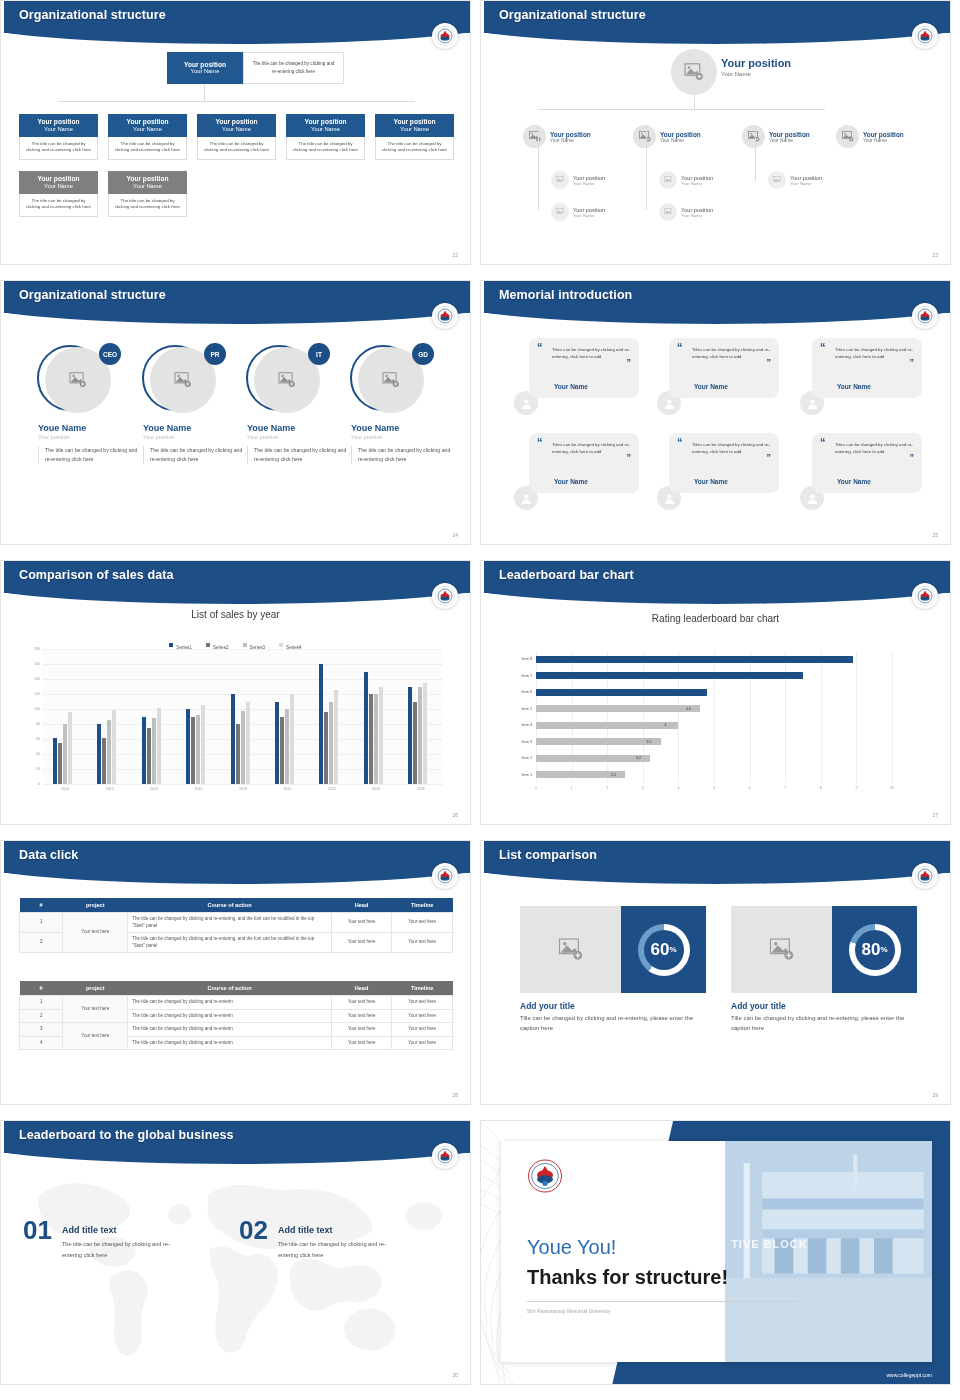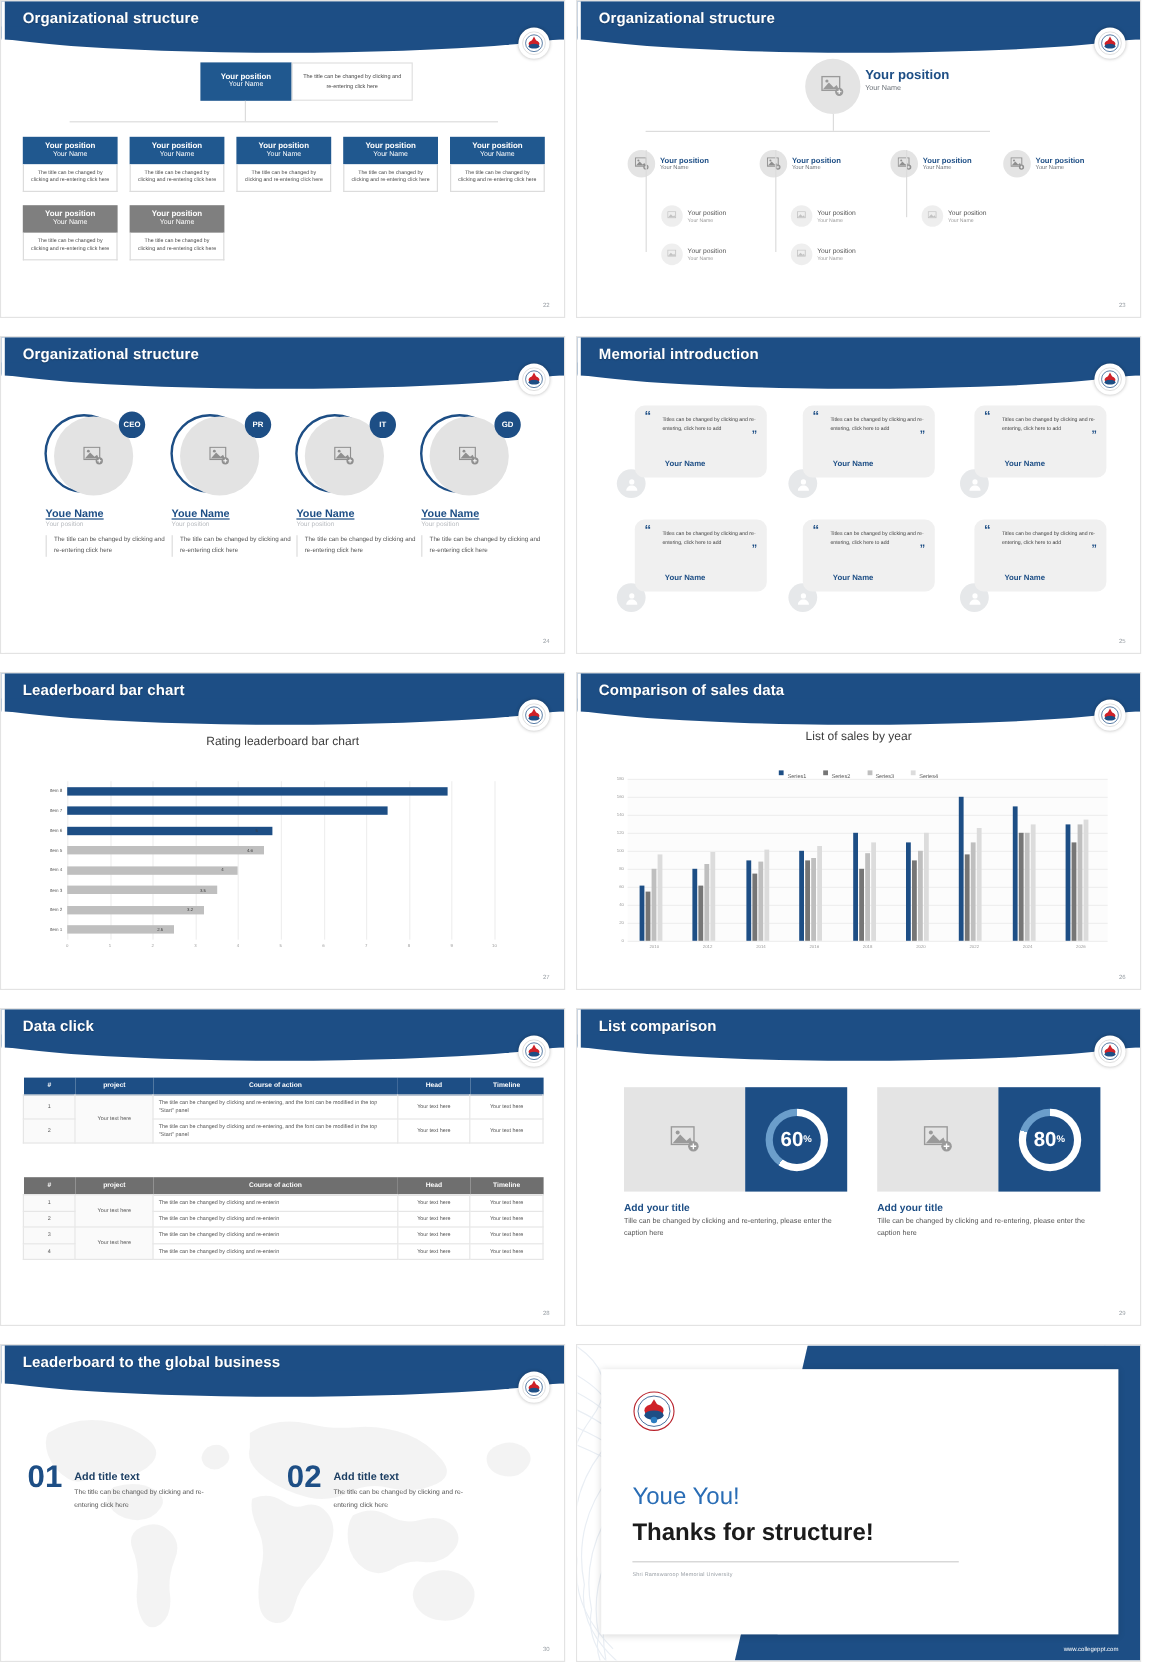--- a/index.html
+++ b/index.html
@@ -62,21 +62,21 @@
 
   
   .s24circ{ position:absolute; width:72px; height:72px; }
   .s24ring{ position:absolute; left:0; top:0; width:66px; height:66px; border-radius:50%;
             border:2.5px solid #1d4e85; }
   .s24disc{ position:absolute; left:8px; top:2px; width:66px; height:66px; border-radius:50%; background:#e3e3e3;
             display:flex; align-items:center; justify-content:center;}
   .s24badge{ position:absolute; right:-2px; top:-2px; width:22px; height:22px; border-radius:50%;
              background:#1d4e85; color:#fff; font-size:6.5px; font-weight:bold;
              display:flex; align-items:center; justify-content:center; }
-  .s24name{ color:#1d4e85; font-weight:bold; font-size:9px;text-decoration:underline; }
+  .s24name{ color:#1d4e85; font-weight:bold; font-size:9px; }
   .s24role{ color:#b9bcc0; font-size:5.5px; margin-top:1px;}
   .s24desc{ border-left:1px solid #ddd; padding-left:6px; font-size:5.2px; color:#555; line-height:1.75; margin-top:6px; }
 
   
   .qcard{ position:absolute; background:#f0f0f0; border-radius:8px; }
   .qmark{ color:#1d4e85; font-weight:bold; }
   .qtext{ font-size:4.3px; color:#404040; line-height:1.55; }
   .qname{ color:#1d4e85; font-weight:bold; font-size:6.5px; }
   .avatar{ position:absolute; width:24px; height:24px; border-radius:50%; background:#e6e8ea;
            display:flex; align-items:center; justify-content:center;}
@@ -575,20 +575,130 @@
         </svg>
     </div>
     <div class="qcard" style="left:331px; top:152px; width:110px; height:60px; padding:7px 8px 0 9px;">
       <span class="qmark" style="font-size:11px; position:absolute; left:8px; top:3px;">“</span>
       <div class="qtext" style="margin-left:14px; margin-top:2px;">Titles can be changed by clicking and re-entering, click here to add</div>
       <span class="qmark" style="font-size:9px; position:absolute; right:8px; top:19px;">”</span>
       <div class="qname" style="position:absolute; left:25px; bottom:8px;">Your Name</div>
     </div>
 
     <div class="pgno">25</div>
+  </div>
+
+  <div class="slide">
+    <div class="hdr"></div>
+    <div class="hdr-curve2"></div>
+    <div class="edge"></div>
+    <div class="hdr-title">Comparison of sales data</div>
+    <div class="logo">
+      <svg viewBox="0 0 40 40">
+          <circle cx="20" cy="20" r="19" fill="#fff" stroke="#c9c9c9" stroke-width="1"></circle>
+          <circle cx="20" cy="20" r="14" fill="none" stroke="#1d4e85" stroke-width="1.2"></circle>
+          <ellipse cx="20" cy="21" rx="9" ry="6" fill="#cf2128"></ellipse>
+          <ellipse cx="20" cy="25" rx="9" ry="4" fill="#1d4e85"></ellipse>
+          <path d="M20 9 L26 20 L14 20 Z" fill="#cf2128"></path>
+        </svg>
+    </div>
+
+    <div class="chtitle" style="position:absolute; left:0; top:48px; width:100%;">List of sales by year</div>
+    <div class="legend" style="position:absolute; left:0; top:67px; width:100%;" id="s26-legend">
+        <div><span class="sw" style="background: rgb(29, 78, 133);"></span><span class="lg">Series1</span></div>
+        <div><span class="sw" style="background: rgb(118, 118, 118);"></span><span class="lg">Series2</span></div>
+        <div><span class="sw" style="background: rgb(191, 191, 191);"></span><span class="lg">Series3</span></div>
+        <div><span class="sw" style="background: rgb(220, 220, 220);"></span><span class="lg">Series4</span></div>
+      </div>
+    <div class="plot" id="s26-plot" style="left:42px; top:88px; width:400px; height:135px; background:#fcfcfc;">
+        <div class="gl" style="top: 135px;"></div>
+        <div class="ytick" style="top: 135px;">0</div>
+        <div class="gl" style="top: 120px;"></div>
+        <div class="ytick" style="top: 120px;">20</div>
+        <div class="gl" style="top: 105px;"></div>
+        <div class="ytick" style="top: 105px;">40</div>
+        <div class="gl" style="top: 90px;"></div>
+        <div class="ytick" style="top: 90px;">60</div>
+        <div class="gl" style="top: 75px;"></div>
+        <div class="ytick" style="top: 75px;">80</div>
+        <div class="gl" style="top: 60px;"></div>
+        <div class="ytick" style="top: 60px;">100</div>
+        <div class="gl" style="top: 45px;"></div>
+        <div class="ytick" style="top: 45px;">120</div>
+        <div class="gl" style="top: 30px;"></div>
+        <div class="ytick" style="top: 30px;">140</div>
+        <div class="gl" style="top: 15px;"></div>
+        <div class="ytick" style="top: 15px;">160</div>
+        <div class="gl" style="top: 0px;"></div>
+        <div class="ytick" style="top: 0px;">180</div>
+        <div class="grp" style="left: 9.77778px;">
+          <div class="bar" style="height: 45.75px; background: rgb(29, 78, 133);"></div>
+          <div class="bar" style="height: 41.25px; background: rgb(118, 118, 118);"></div>
+          <div class="bar" style="height: 60px; background: rgb(191, 191, 191);"></div>
+          <div class="bar" style="height: 72px; background: rgb(220, 220, 220);"></div>
+        </div>
+        <div class="xtick" style="left: 22.2222px;">2010</div>
+        <div class="grp" style="left: 54.2222px;">
+          <div class="bar" style="height: 60px; background: rgb(29, 78, 133);"></div>
+          <div class="bar" style="height: 45.75px; background: rgb(118, 118, 118);"></div>
+          <div class="bar" style="height: 64.5px; background: rgb(191, 191, 191);"></div>
+          <div class="bar" style="height: 74.25px; background: rgb(220, 220, 220);"></div>
+        </div>
+        <div class="xtick" style="left: 66.6667px;">2012</div>
+        <div class="grp" style="left: 98.6667px;">
+          <div class="bar" style="height: 67.5px; background: rgb(29, 78, 133);"></div>
+          <div class="bar" style="height: 56.25px; background: rgb(118, 118, 118);"></div>
+          <div class="bar" style="height: 66px; background: rgb(191, 191, 191);"></div>
+          <div class="bar" style="height: 75.75px; background: rgb(220, 220, 220);"></div>
+        </div>
+        <div class="xtick" style="left: 111.111px;">2014</div>
+        <div class="grp" style="left: 143.111px;">
+          <div class="bar" style="height: 75px; background: rgb(29, 78, 133);"></div>
+          <div class="bar" style="height: 67.5px; background: rgb(118, 118, 118);"></div>
+          <div class="bar" style="height: 69px; background: rgb(191, 191, 191);"></div>
+          <div class="bar" style="height: 78.75px; background: rgb(220, 220, 220);"></div>
+        </div>
+        <div class="xtick" style="left: 155.556px;">2016</div>
+        <div class="grp" style="left: 187.556px;">
+          <div class="bar" style="height: 90px; background: rgb(29, 78, 133);"></div>
+          <div class="bar" style="height: 60px; background: rgb(118, 118, 118);"></div>
+          <div class="bar" style="height: 73.5px; background: rgb(191, 191, 191);"></div>
+          <div class="bar" style="height: 82.5px; background: rgb(220, 220, 220);"></div>
+        </div>
+        <div class="xtick" style="left: 200px;">2018</div>
+        <div class="grp" style="left: 232px;">
+          <div class="bar" style="height: 82.5px; background: rgb(29, 78, 133);"></div>
+          <div class="bar" style="height: 67.5px; background: rgb(118, 118, 118);"></div>
+          <div class="bar" style="height: 75px; background: rgb(191, 191, 191);"></div>
+          <div class="bar" style="height: 90px; background: rgb(220, 220, 220);"></div>
+        </div>
+        <div class="xtick" style="left: 244.444px;">2020</div>
+        <div class="grp" style="left: 276.444px;">
+          <div class="bar" style="height: 120px; background: rgb(29, 78, 133);"></div>
+          <div class="bar" style="height: 72px; background: rgb(118, 118, 118);"></div>
+          <div class="bar" style="height: 82.5px; background: rgb(191, 191, 191);"></div>
+          <div class="bar" style="height: 94.5px; background: rgb(220, 220, 220);"></div>
+        </div>
+        <div class="xtick" style="left: 288.889px;">2022</div>
+        <div class="grp" style="left: 320.889px;">
+          <div class="bar" style="height: 112.5px; background: rgb(29, 78, 133);"></div>
+          <div class="bar" style="height: 90px; background: rgb(118, 118, 118);"></div>
+          <div class="bar" style="height: 90px; background: rgb(191, 191, 191);"></div>
+          <div class="bar" style="height: 97.5px; background: rgb(220, 220, 220);"></div>
+        </div>
+        <div class="xtick" style="left: 333.333px;">2024</div>
+        <div class="grp" style="left: 365.333px;">
+          <div class="bar" style="height: 97.5px; background: rgb(29, 78, 133);"></div>
+          <div class="bar" style="height: 82.5px; background: rgb(118, 118, 118);"></div>
+          <div class="bar" style="height: 97.5px; background: rgb(191, 191, 191);"></div>
+          <div class="bar" style="height: 101.25px; background: rgb(220, 220, 220);"></div>
+        </div>
+        <div class="xtick" style="left: 377.778px;">2026</div>
+      </div>
+    <div class="pgno">26</div>
   </div>
 
   <div class="slide">
     <div class="hdr"></div>
     <div class="hdr-curve2"></div>
     <div class="edge"></div>
     <div class="hdr-title">Leaderboard bar chart</div>
     <div class="logo">
       <svg viewBox="0 0 40 40">
           <circle cx="20" cy="20" r="19" fill="#fff" stroke="#c9c9c9" stroke-width="1"></circle>
@@ -662,130 +772,20 @@
           <div class="hval" style="left: 75px;">2.5</div>
         </div>
       </div>
     <div class="pgno">27</div>
   </div>
 
   <div class="slide">
     <div class="hdr"></div>
     <div class="hdr-curve2"></div>
     <div class="edge"></div>
-    <div class="hdr-title">Comparison of sales data</div>
-    <div class="logo">
-      <svg viewBox="0 0 40 40">
-          <circle cx="20" cy="20" r="19" fill="#fff" stroke="#c9c9c9" stroke-width="1"></circle>
-          <circle cx="20" cy="20" r="14" fill="none" stroke="#1d4e85" stroke-width="1.2"></circle>
-          <ellipse cx="20" cy="21" rx="9" ry="6" fill="#cf2128"></ellipse>
-          <ellipse cx="20" cy="25" rx="9" ry="4" fill="#1d4e85"></ellipse>
-          <path d="M20 9 L26 20 L14 20 Z" fill="#cf2128"></path>
-        </svg>
-    </div>
-
-    <div class="chtitle" style="position:absolute; left:0; top:48px; width:100%;">List of sales by year</div>
-    <div class="legend" style="position:absolute; left:0; top:67px; width:100%;" id="s26-legend">
-        <div><span class="sw" style="background: rgb(29, 78, 133);"></span><span class="lg">Series1</span></div>
-        <div><span class="sw" style="background: rgb(118, 118, 118);"></span><span class="lg">Series2</span></div>
-        <div><span class="sw" style="background: rgb(191, 191, 191);"></span><span class="lg">Series3</span></div>
-        <div><span class="sw" style="background: rgb(220, 220, 220);"></span><span class="lg">Series4</span></div>
-      </div>
-    <div class="plot" id="s26-plot" style="left:42px; top:88px; width:400px; height:135px; background:#fcfcfc;">
-        <div class="gl" style="top: 135px;"></div>
-        <div class="ytick" style="top: 135px;">0</div>
-        <div class="gl" style="top: 120px;"></div>
-        <div class="ytick" style="top: 120px;">20</div>
-        <div class="gl" style="top: 105px;"></div>
-        <div class="ytick" style="top: 105px;">40</div>
-        <div class="gl" style="top: 90px;"></div>
-        <div class="ytick" style="top: 90px;">60</div>
-        <div class="gl" style="top: 75px;"></div>
-        <div class="ytick" style="top: 75px;">80</div>
-        <div class="gl" style="top: 60px;"></div>
-        <div class="ytick" style="top: 60px;">100</div>
-        <div class="gl" style="top: 45px;"></div>
-        <div class="ytick" style="top: 45px;">120</div>
-        <div class="gl" style="top: 30px;"></div>
-        <div class="ytick" style="top: 30px;">140</div>
-        <div class="gl" style="top: 15px;"></div>
-        <div class="ytick" style="top: 15px;">160</div>
-        <div class="gl" style="top: 0px;"></div>
-        <div class="ytick" style="top: 0px;">180</div>
-        <div class="grp" style="left: 9.77778px;">
-          <div class="bar" style="height: 45.75px; background: rgb(29, 78, 133);"></div>
-          <div class="bar" style="height: 41.25px; background: rgb(118, 118, 118);"></div>
-          <div class="bar" style="height: 60px; background: rgb(191, 191, 191);"></div>
-          <div class="bar" style="height: 72px; background: rgb(220, 220, 220);"></div>
-        </div>
-        <div class="xtick" style="left: 22.2222px;">2010</div>
-        <div class="grp" style="left: 54.2222px;">
-          <div class="bar" style="height: 60px; background: rgb(29, 78, 133);"></div>
-          <div class="bar" style="height: 45.75px; background: rgb(118, 118, 118);"></div>
-          <div class="bar" style="height: 64.5px; background: rgb(191, 191, 191);"></div>
-          <div class="bar" style="height: 74.25px; background: rgb(220, 220, 220);"></div>
-        </div>
-        <div class="xtick" style="left: 66.6667px;">2012</div>
-        <div class="grp" style="left: 98.6667px;">
-          <div class="bar" style="height: 67.5px; background: rgb(29, 78, 133);"></div>
-          <div class="bar" style="height: 56.25px; background: rgb(118, 118, 118);"></div>
-          <div class="bar" style="height: 66px; background: rgb(191, 191, 191);"></div>
-          <div class="bar" style="height: 75.75px; background: rgb(220, 220, 220);"></div>
-        </div>
-        <div class="xtick" style="left: 111.111px;">2014</div>
-        <div class="grp" style="left: 143.111px;">
-          <div class="bar" style="height: 75px; background: rgb(29, 78, 133);"></div>
-          <div class="bar" style="height: 67.5px; background: rgb(118, 118, 118);"></div>
-          <div class="bar" style="height: 69px; background: rgb(191, 191, 191);"></div>
-          <div class="bar" style="height: 78.75px; background: rgb(220, 220, 220);"></div>
-        </div>
-        <div class="xtick" style="left: 155.556px;">2016</div>
-        <div class="grp" style="left: 187.556px;">
-          <div class="bar" style="height: 90px; background: rgb(29, 78, 133);"></div>
-          <div class="bar" style="height: 60px; background: rgb(118, 118, 118);"></div>
-          <div class="bar" style="height: 73.5px; background: rgb(191, 191, 191);"></div>
-          <div class="bar" style="height: 82.5px; background: rgb(220, 220, 220);"></div>
-        </div>
-        <div class="xtick" style="left: 200px;">2018</div>
-        <div class="grp" style="left: 232px;">
-          <div class="bar" style="height: 82.5px; background: rgb(29, 78, 133);"></div>
-          <div class="bar" style="height: 67.5px; background: rgb(118, 118, 118);"></div>
-          <div class="bar" style="height: 75px; background: rgb(191, 191, 191);"></div>
-          <div class="bar" style="height: 90px; background: rgb(220, 220, 220);"></div>
-        </div>
-        <div class="xtick" style="left: 244.444px;">2020</div>
-        <div class="grp" style="left: 276.444px;">
-          <div class="bar" style="height: 120px; background: rgb(29, 78, 133);"></div>
-          <div class="bar" style="height: 72px; background: rgb(118, 118, 118);"></div>
-          <div class="bar" style="height: 82.5px; background: rgb(191, 191, 191);"></div>
-          <div class="bar" style="height: 94.5px; background: rgb(220, 220, 220);"></div>
-        </div>
-        <div class="xtick" style="left: 288.889px;">2022</div>
-        <div class="grp" style="left: 320.889px;">
-          <div class="bar" style="height: 112.5px; background: rgb(29, 78, 133);"></div>
-          <div class="bar" style="height: 90px; background: rgb(118, 118, 118);"></div>
-          <div class="bar" style="height: 90px; background: rgb(191, 191, 191);"></div>
-          <div class="bar" style="height: 97.5px; background: rgb(220, 220, 220);"></div>
-        </div>
-        <div class="xtick" style="left: 333.333px;">2024</div>
-        <div class="grp" style="left: 365.333px;">
-          <div class="bar" style="height: 97.5px; background: rgb(29, 78, 133);"></div>
-          <div class="bar" style="height: 82.5px; background: rgb(118, 118, 118);"></div>
-          <div class="bar" style="height: 97.5px; background: rgb(191, 191, 191);"></div>
-          <div class="bar" style="height: 101.25px; background: rgb(220, 220, 220);"></div>
-        </div>
-        <div class="xtick" style="left: 377.778px;">2026</div>
-      </div>
-    <div class="pgno">26</div>
-  </div>
-
-  <div class="slide">
-    <div class="hdr"></div>
-    <div class="hdr-curve2"></div>
-    <div class="edge"></div>
     <div class="hdr-title">Data click</div>
     <div class="logo">
       <svg viewBox="0 0 40 40">
           <circle cx="20" cy="20" r="19" fill="#fff" stroke="#c9c9c9" stroke-width="1"></circle>
           <circle cx="20" cy="20" r="14" fill="none" stroke="#1d4e85" stroke-width="1.2"></circle>
           <ellipse cx="20" cy="21" rx="9" ry="6" fill="#cf2128"></ellipse>
           <ellipse cx="20" cy="25" rx="9" ry="4" fill="#1d4e85"></ellipse>
           <path d="M20 9 L26 20 L14 20 Z" fill="#cf2128"></path>
         </svg>
     </div>
@@ -1001,20 +1001,36 @@
           <path d="M-10 35 q70 32 38 74 t-22 92 q-6 38 34 70"></path>
           <path d="M-10 50 q80 34 46 78 t-24 94 q-7 36 38 65"></path>
           <path d="M-10 65 q90 36 54 82 t-26 96 q-8 34 42 60"></path>
           <path d="M-10 80 q100 38 62 86 t-28 98"></path>
           <path d="M-10 -5 q50 28 22 66 t-18 88"></path>
           <path d="M430 -10 q50 40 30 90 t10 100"></path>
         </g>
       </svg>
       <div class="thx-blue"></div>
       <div class="thx-card">
+        <div class="thx-photo">
+          <svg style="position:absolute;inset:0;width:100%;height:100%;" viewBox="0 0 100 100" preserveAspectRatio="none">
+            <rect x="0" y="0" width="100" height="62" fill="#bcd3e8"></rect>
+            <rect x="0" y="62" width="100" height="38" fill="#cadbea"></rect>
+            <rect x="18" y="14" width="78" height="46" fill="#d5e4f1"></rect>
+            <rect x="18" y="26" width="78" height="5" fill="#aac6e0"></rect>
+            <rect x="18" y="40" width="78" height="4" fill="#b4cde4"></rect>
+            <rect x="24" y="44" width="9" height="16" fill="#9dbcd8"></rect>
+            <rect x="40" y="44" width="9" height="16" fill="#9dbcd8"></rect>
+            <rect x="56" y="44" width="9" height="16" fill="#9dbcd8"></rect>
+            <rect x="72" y="44" width="9" height="16" fill="#9dbcd8"></rect>
+            <rect x="9" y="10" width="3" height="52" fill="#e4eef7"></rect>
+            <rect x="62" y="6" width="2" height="16" fill="#dbe8f4"></rect>
+          </svg>
+          <div class="blockword" style="left:6px; top:44%;">TIVE BLOCK</div>
+        </div>
         <div class="thx-fade"></div>
 
         <div style="position:absolute; left:24px; top:17px; width:40px; height:36px;">
           <svg viewBox="0 0 60 54" width="40" height="36">
             <ellipse cx="30" cy="27" rx="25" ry="24" fill="none" stroke="#b8232d" stroke-width="1.4"></ellipse>
             <ellipse cx="30" cy="27" rx="20" ry="19" fill="none" stroke="#1d4e85" stroke-width="1"></ellipse>
             <ellipse cx="30" cy="26" rx="12" ry="8" fill="#cf2128"></ellipse>
             <ellipse cx="30" cy="32" rx="12" ry="6" fill="#1d4e85"></ellipse>
             <path d="M30 12 L38 25 L22 25 Z" fill="#cf2128"></path>
             <circle cx="30" cy="38" r="4" fill="#2a7cc0"></circle>

